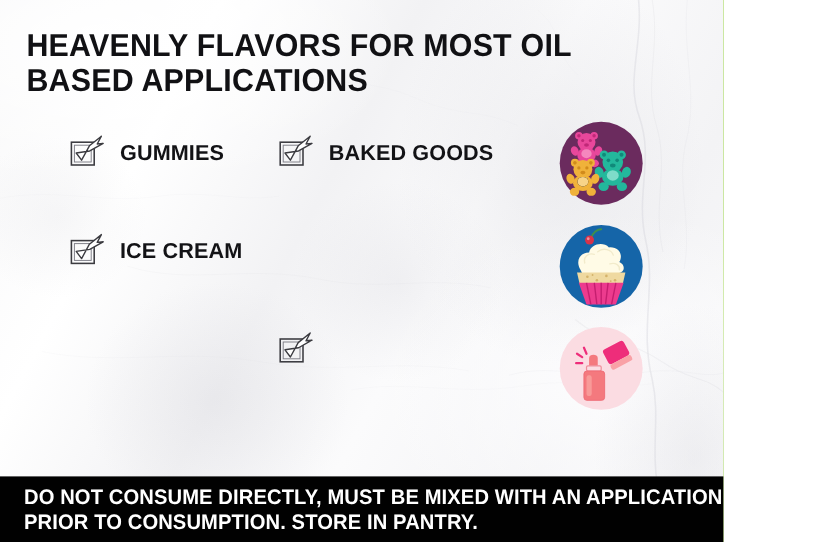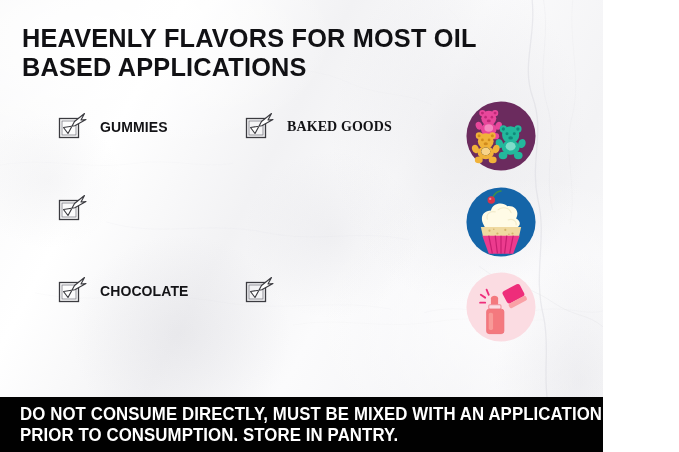--- a/index.html
+++ b/index.html
@@ -75,31 +75,31 @@
     height: 82px;
   }
   .check-item {
     position: absolute;
     top: 0;
     display: flex;
     align-items: center;
     height: 46px;
   }
   .check-item.col-1 { left: 57px; }
-  .check-item.col-2 { left: 244px; font-family: Liberation Serif, serif; }
+  .check-item.col-2 { left: 231px; }
 
   .checkbox-icon {
     width: 32px;
     height: 30px;
     flex: 0 0 auto;
     margin-right: 11px;
     display: block;
   }
   .check-label {
-    font-size: 14px;
+    font-size: 18px;
     font-weight: 700;
     letter-spacing: .1px;
     color: #131316;
     text-transform: uppercase;
     white-space: nowrap;
   }
 
   
   .product-circles {
     position: absolute;
@@ -191,32 +191,25 @@
       </div>
     </div>
 
     <div class="check-row">
       <div class="check-item col-1">
         <svg class="checkbox-icon" viewBox="0 0 32 30">
           <rect x="2.5" y="6.5" width="19" height="19" fill="none" stroke="#3b3b40" stroke-width="1.3"></rect>
           <rect x="5" y="9" width="14" height="14" fill="none" stroke="#7d7d86" stroke-width=".8"></rect>
           <path d="M6.5 15.5 L11 21.5 L17.5 9.5 L27.5 1.5 L24 8 L29 7.5 L17.8 13.8 Z" fill="#ffffff" stroke="#3b3b40" stroke-width="1.15" stroke-linejoin="round"></path>
         </svg>
+        <span class="check-label">ICE CREAM</span>
       </div>
     </div>
 
     <div class="check-row">
-      <div class="check-item col-1">
-        <svg class="checkbox-icon" viewBox="0 0 32 30">
-          <rect x="2.5" y="6.5" width="19" height="19" fill="none" stroke="#3b3b40" stroke-width="1.3"></rect>
-          <rect x="5" y="9" width="14" height="14" fill="none" stroke="#7d7d86" stroke-width=".8"></rect>
-          <path d="M6.5 15.5 L11 21.5 L17.5 9.5 L27.5 1.5 L24 8 L29 7.5 L17.8 13.8 Z" fill="#ffffff" stroke="#3b3b40" stroke-width="1.15" stroke-linejoin="round"></path>
-        </svg>
-        <span class="check-label">CHOCOLATE</span>
-      </div>
       <div class="check-item col-2">
         <svg class="checkbox-icon" viewBox="0 0 32 30">
           <rect x="2.5" y="6.5" width="19" height="19" fill="none" stroke="#3b3b40" stroke-width="1.3"></rect>
           <rect x="5" y="9" width="14" height="14" fill="none" stroke="#7d7d86" stroke-width=".8"></rect>
           <path d="M6.5 15.5 L11 21.5 L17.5 9.5 L27.5 1.5 L24 8 L29 7.5 L17.8 13.8 Z" fill="#ffffff" stroke="#3b3b40" stroke-width="1.15" stroke-linejoin="round"></path>
         </svg>
       </div>
     </div>
 
   </div>

